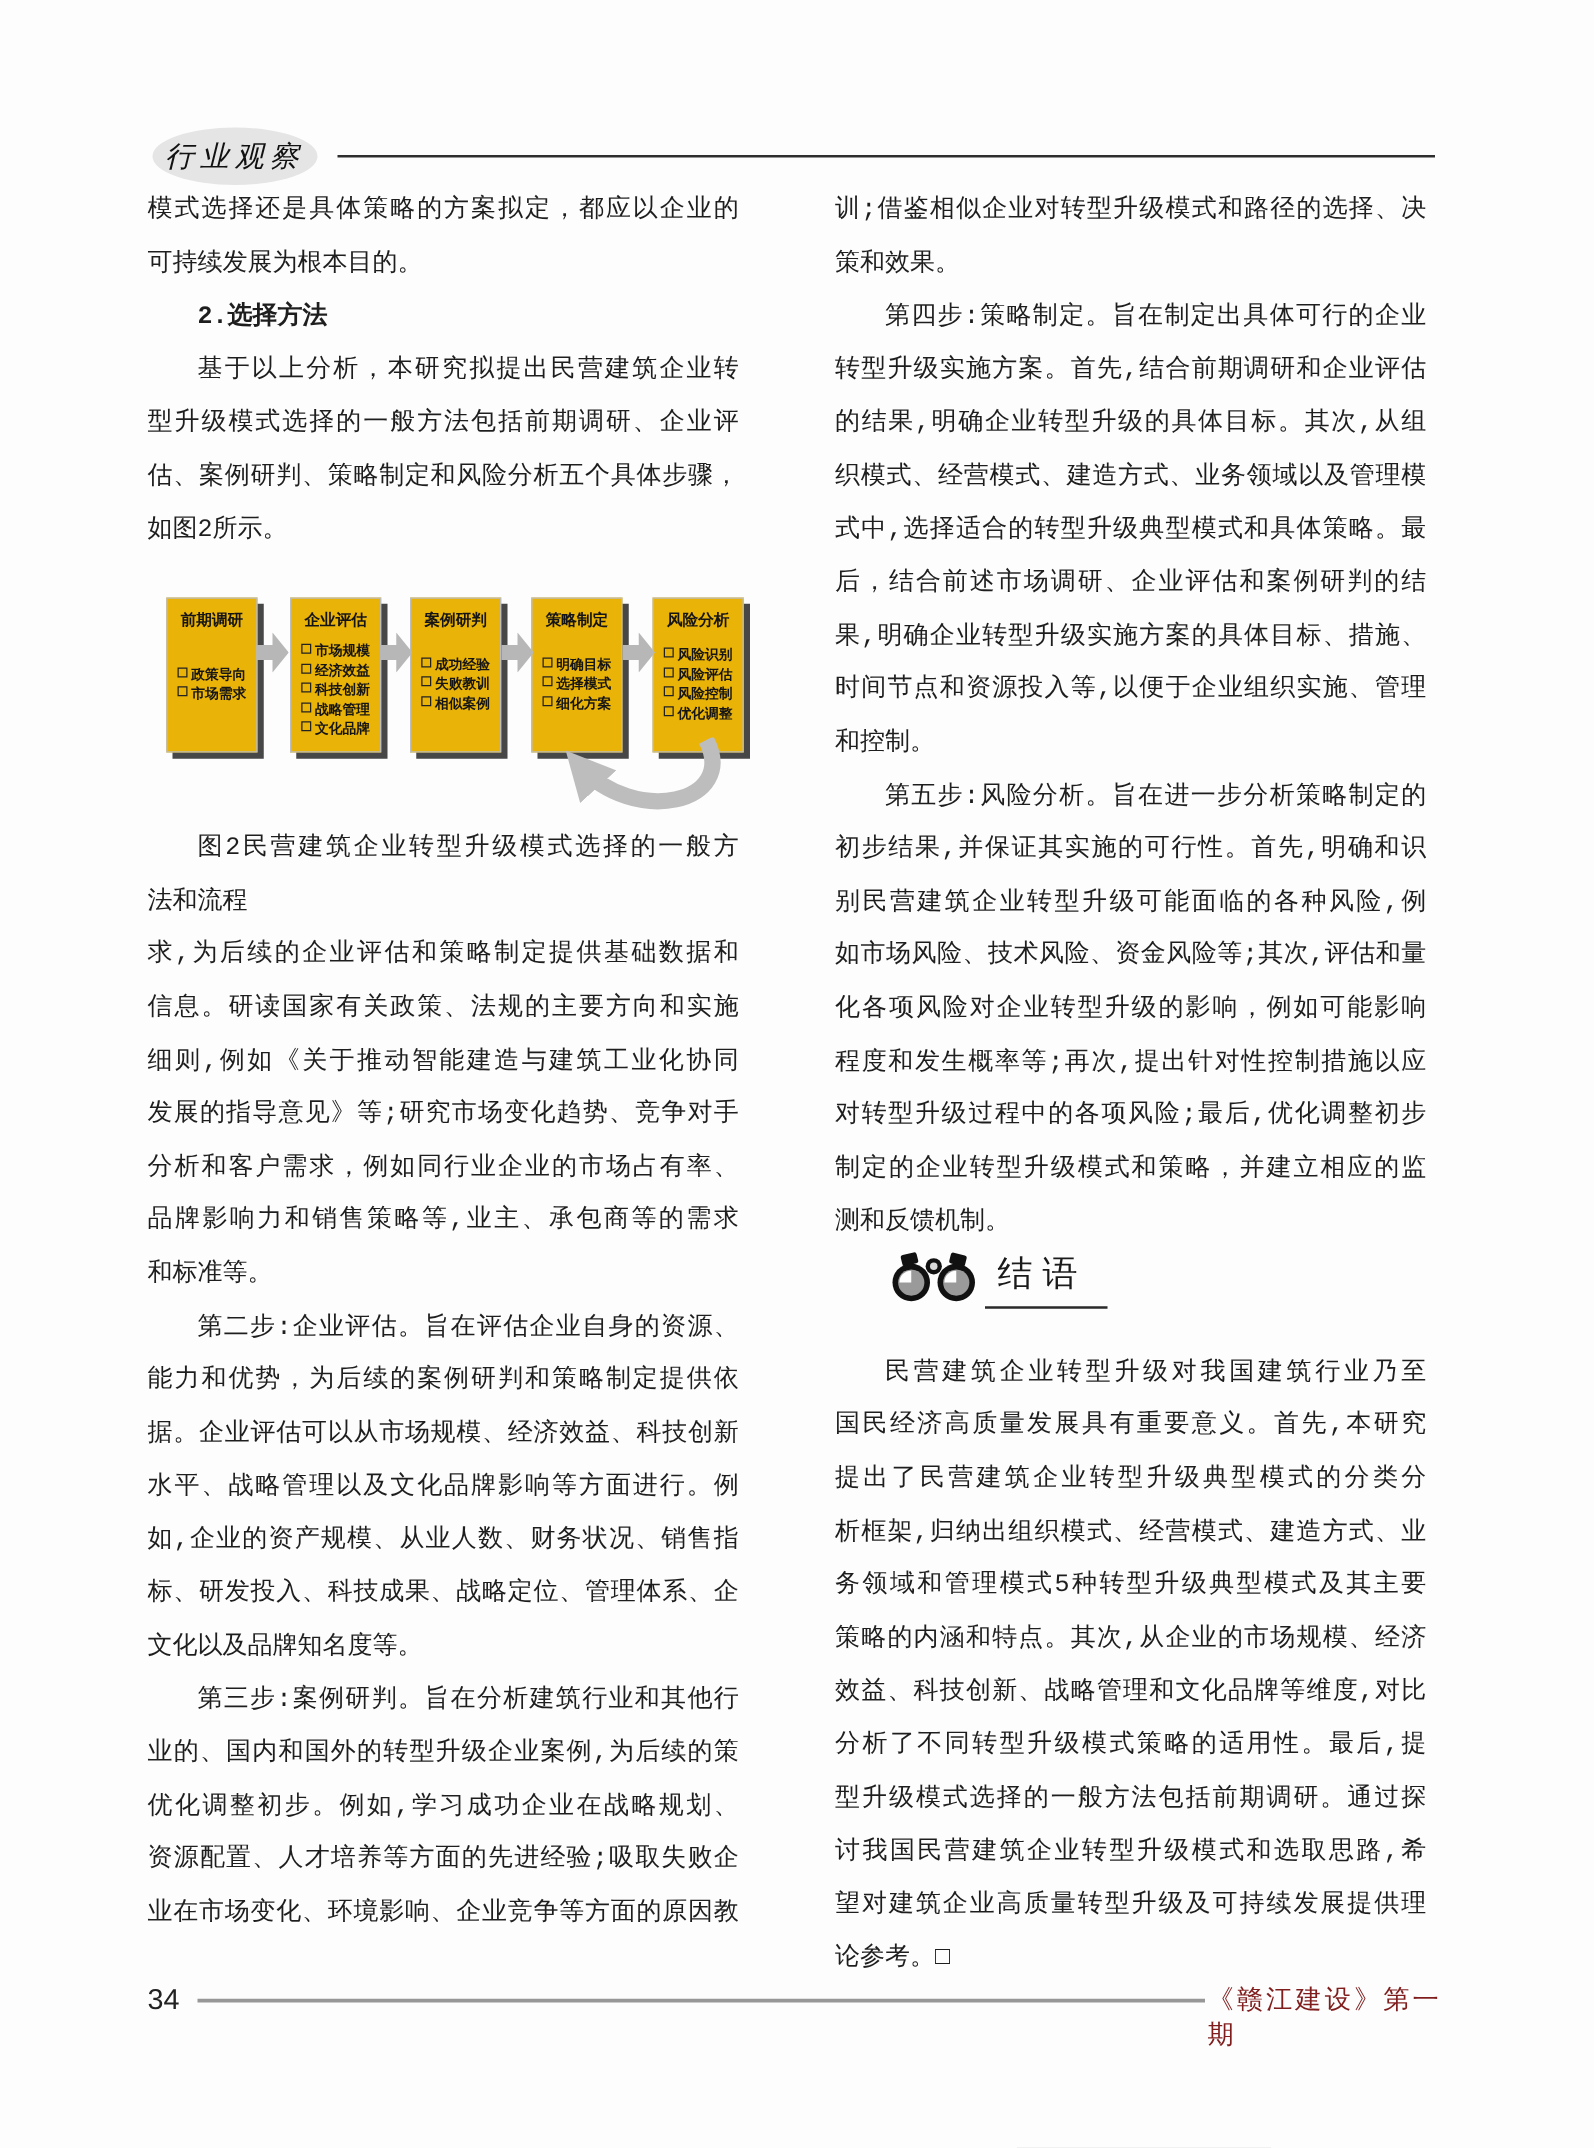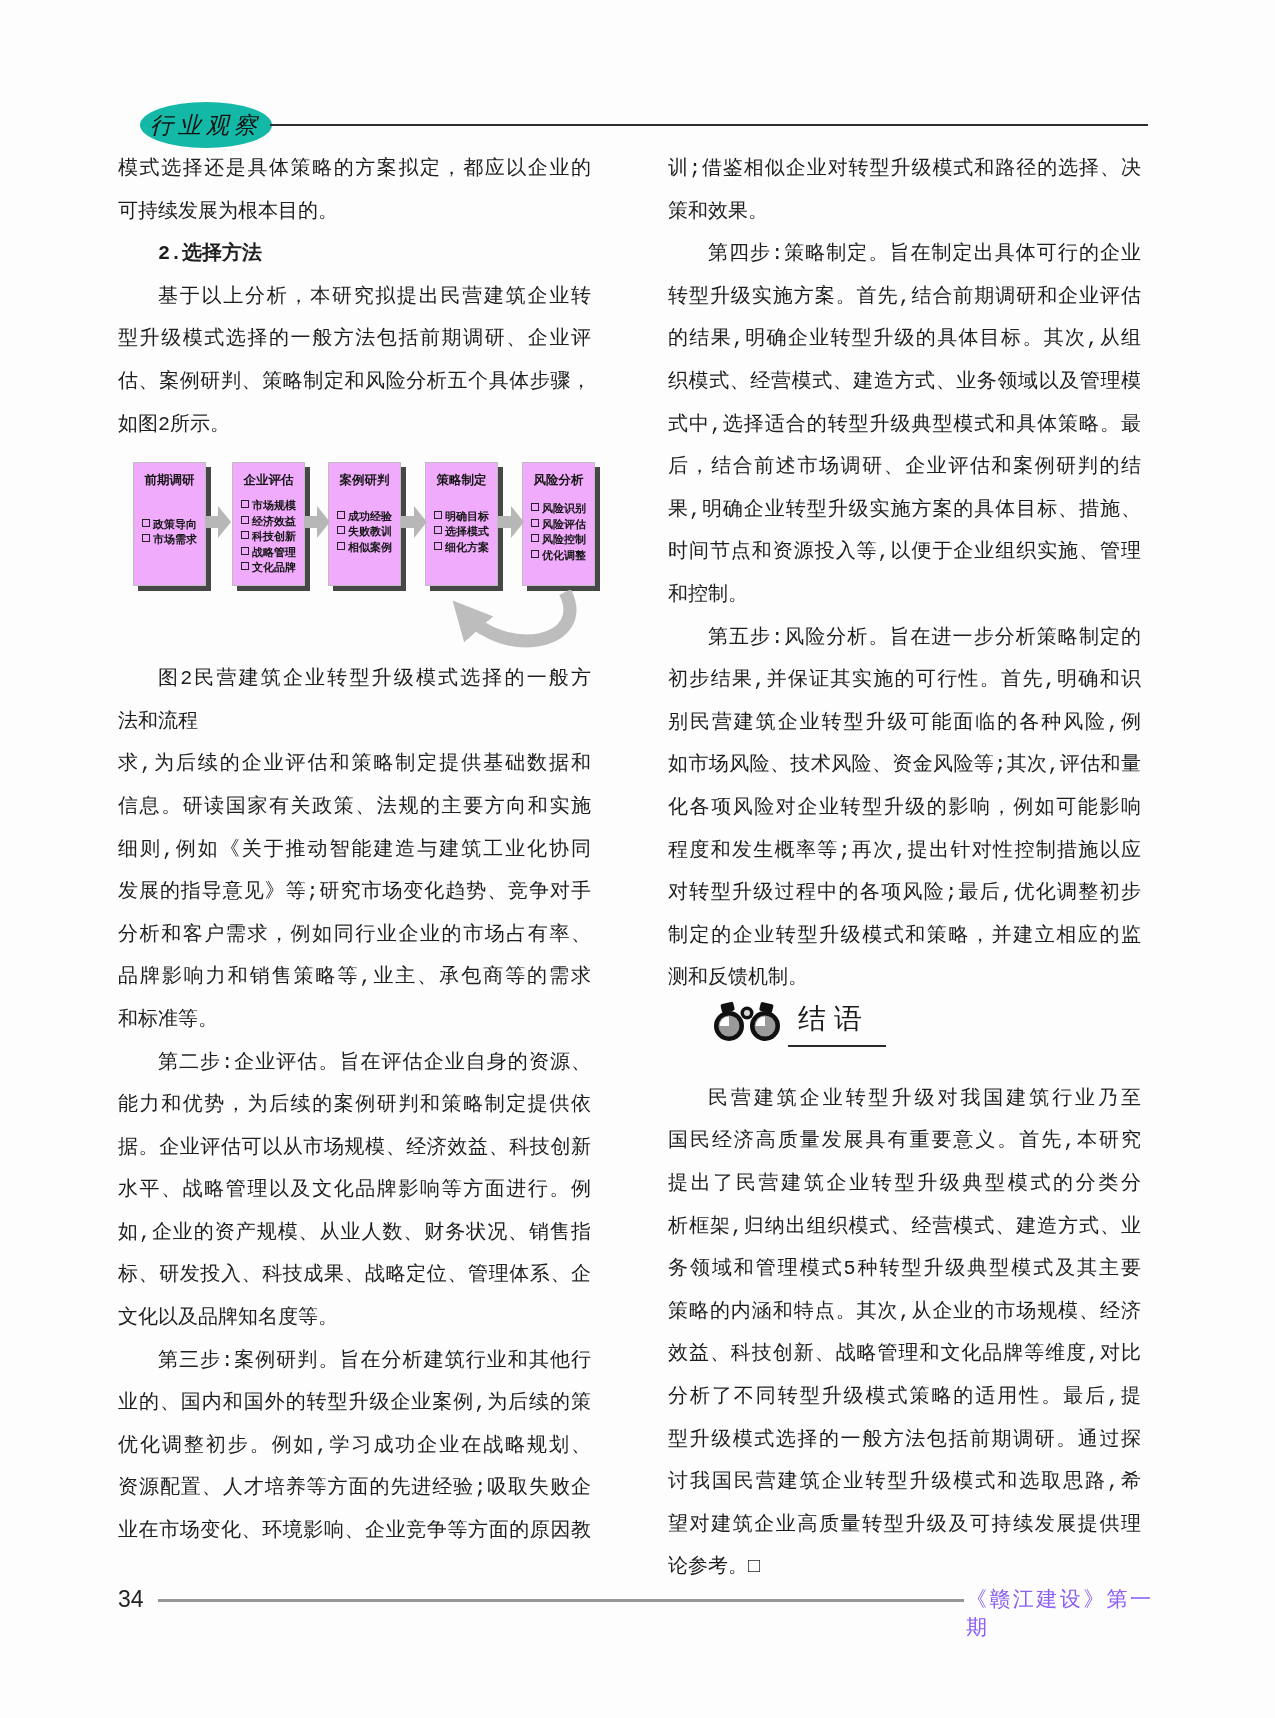--- a/index.html
+++ b/index.html
@@ -3,64 +3,64 @@
 <meta charset="utf-8">
 <style>
   html,body{margin:0;padding:0;background:#e8e8e8;}
   .page{
     position:relative; width:1275px; height:1718px; background:#fdfdfd;
     font-family:"Liberation Sans", sans-serif; color:#1e1e1e; overflow:hidden;
     margin:0 auto;
   }
   
   .badge{
-    position:absolute; left:140px; top:102px; width:132px; height:46px;
-    background:#14b8a6; border-radius:50%;
+    position:absolute; left:122px; top:102px; width:132px; height:46px;
+    background:#e5e5e5; border-radius:50%;
     display:flex; align-items:center; justify-content:center;
     font-family:"Liberation Serif", serif; font-style:italic;
     font-size:23px; letter-spacing:5px; color:#111;
   }
   .hrule{position:absolute; left:270px; top:124px; width:878px; height:2px; background:#2e2e2e;}
   
   .col{position:absolute; top:148px; width:473px;font-family:Liberation Mono, monospace;}
   .col.left{left:118px;}
   .col.right{left:668px;}
   .tline{
     height:42.6px; line-height:42.6px; font-size:20px; overflow:hidden;
     text-align:left; color:#1e1e1e;
   }
   .tline.fill{text-align:justify; text-align-last:justify;}
   .tline.indent{text-indent:2em;}
   .tline.bold{font-weight:bold;}
   
   .figure{position:relative; width:473px; height:212px;}
   .fbox{
-    position:absolute; top:16px; width:71px; height:122px;
-    background:#f0abfc; border:1px solid #bdbdbd;
+    position:absolute; top:32px; width:71px; height:122px;
+    background:#eab308; border:1px solid #bdbdbd;
     box-shadow:5px 5px 0 #474747;
     display:flex; flex-direction:column; align-items:center;
   }
   .fbox-title{font-size:12.5px; font-weight:bold; margin-top:9px; white-space:nowrap; color:#151515;}
   .fbox-items{margin:auto 0; padding-bottom:8px;}
   .fitem{font-size:11px; font-weight:bold; line-height:15.5px; white-space:nowrap; color:#151515;}
   .sq{display:inline-block; width:6px; height:6px; border:1.5px solid #222; margin-right:3px; vertical-align:1px;}
   .b1{left:15px;} .b2{left:114px;gap:10px;} .b3{left:210px;} .b4{left:307px;text-align:right;} .b5{left:404px;}
   .flow-arrow{position:absolute; top:60px;}
   .a1{left:87px;} .a2{left:186px;} .a3{left:283px;} .a4{left:380px;}
   .feedback{position:absolute; left:295px; top:144px;}
   
   .concl{height:78px; display:flex; align-items:flex-start; padding-left:42px; box-sizing:border-box;}
   .concl-t{
     font-size:28px; letter-spacing:8px; color:#1a1a1a;
     border-bottom:2px solid #2a2a2a; padding:0 16px 7px 10px; margin-left:4px;
   }
   
   .pgnum{position:absolute; left:118px; top:1586px; font-size:23px; color:#222;}
   .frule{position:absolute; left:158px; top:1599px; width:806px; height:3px; background:#979797;}
-  .journal{position:absolute; left:966px; top:1585px; width:185px; font-size:21px; color:#8b5cf6; text-align:justify; text-align-last:justify;}
+  .journal{position:absolute; left:966px; top:1585px; width:185px; font-size:21px; color:#7f1d1d; text-align:justify; text-align-last:justify;}
 </style>
 </head>
 <body>
 
 <div class="page">
 
   <div class="badge">行业观察</div>
   <div class="hrule"></div>
 
   <div class="col left">

